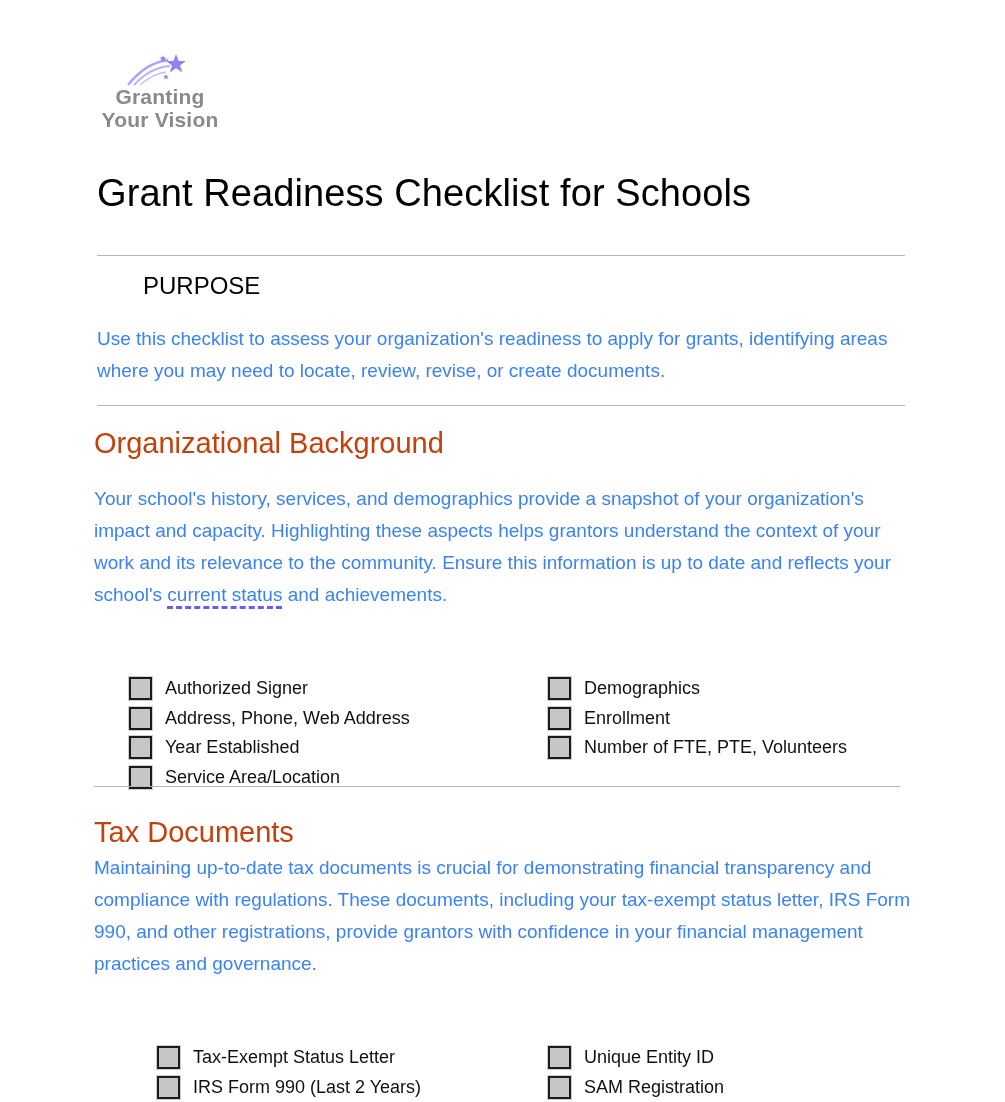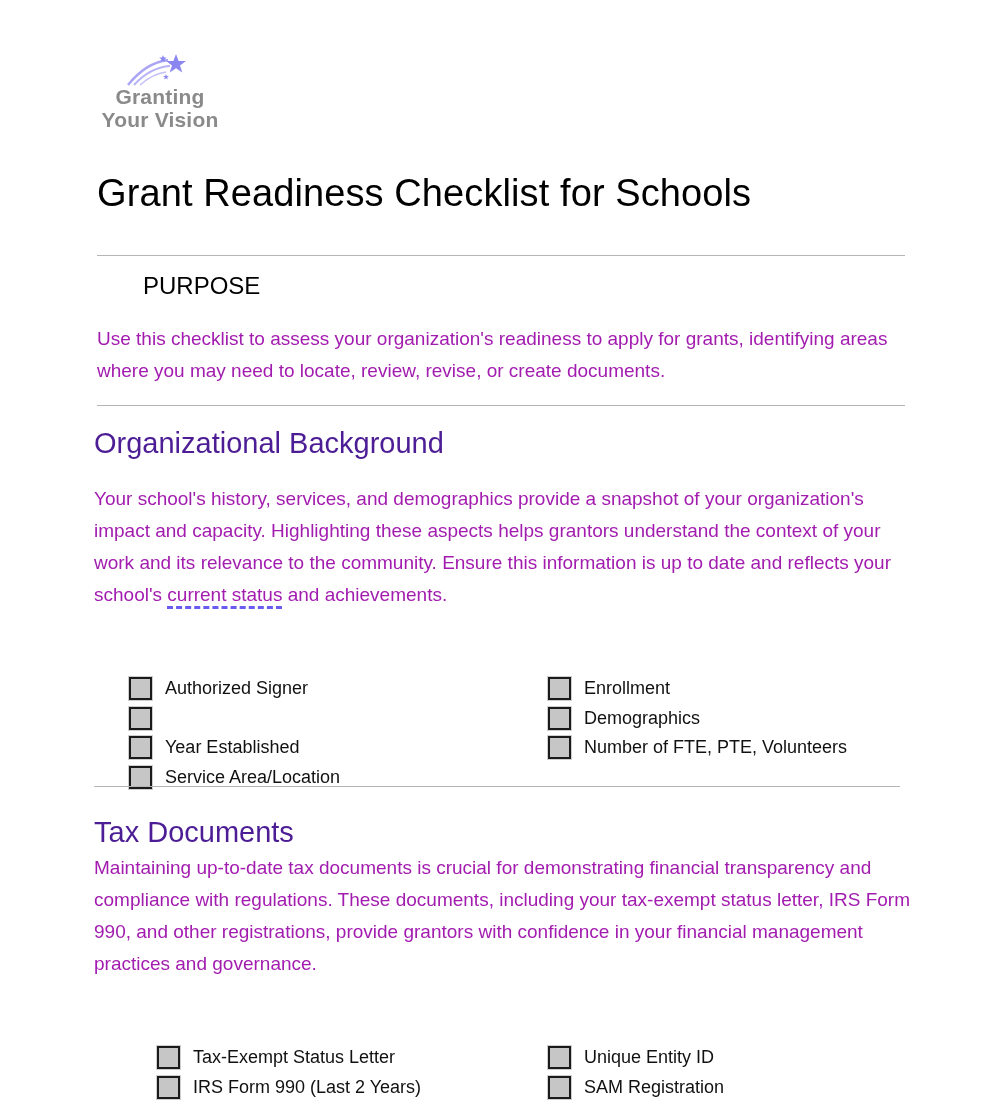--- a/index.html
+++ b/index.html
@@ -52,27 +52,27 @@
       top: 272px;
       font-size: 24px;
       font-weight: normal;
       color: #000;
       margin-left: 46px;
     }
     .para {
       position: absolute;
       font-size: 19px;
       line-height: 32px;
-      color: #a21caf;
+      color: #3b82f6;
     }
     .h-section {
       position: absolute;
       font-size: 29px;
       font-weight: normal;
-      color: #4c1d95;
+      color: #c2410c;
       white-space: nowrap;
     }
     .dotted {
       text-decoration: underline;
       text-decoration-style: dashed;
       text-decoration-color: #6a5cf0;
       text-decoration-thickness: 3px;
       text-underline-offset: 5px;
       text-align: center;
     }
@@ -128,39 +128,40 @@
 <h2 class="h-section" style="left:94px; top:427px;">Organizational Background</h2>
 <p class="para" style="left:94px; top:483px; width:830px;"><span>Your school's history, services, and demographics provide a snapshot of your organization's impact and capacity. Highlighting these aspects helps grantors understand the context of your work and its relevance to the community. Ensure this information is up to date and reflects your school's </span><span class="dotted">current status</span><span> and achievements.</span></p>
 
 <ul class="checklist" style="left:129px; top:626px;">
   <li class="check-item">
     <span class="checkbox"></span>
     <span>Authorized Signer</span>
   </li>
   <li class="check-item">
     <span class="checkbox"></span>
+    <span>Address, Phone, Web Address</span>
   </li>
   <li class="check-item">
     <span class="checkbox"></span>
     <span>Year Established</span>
   </li>
   <li class="check-item">
     <span class="checkbox"></span>
     <span>Service Area/Location</span>
   </li>
 </ul>
 
 <ul class="checklist" style="left:548px; top:626px;">
   <li class="check-item">
     <span class="checkbox"></span>
+    <span>Demographics</span>
+  </li>
+  <li class="check-item">
+    <span class="checkbox"></span>
     <span>Enrollment</span>
-  </li>
-  <li class="check-item">
-    <span class="checkbox"></span>
-    <span>Demographics</span>
   </li>
   <li class="check-item">
     <span class="checkbox"></span>
     <span>Number of FTE, PTE, Volunteers</span>
   </li>
 </ul>
 
 <div class="rule" style="left:94px; top:786px; width:806px;"></div>
 
 <h2 class="h-section" style="left:94px; top:816px;">Tax Documents</h2>

